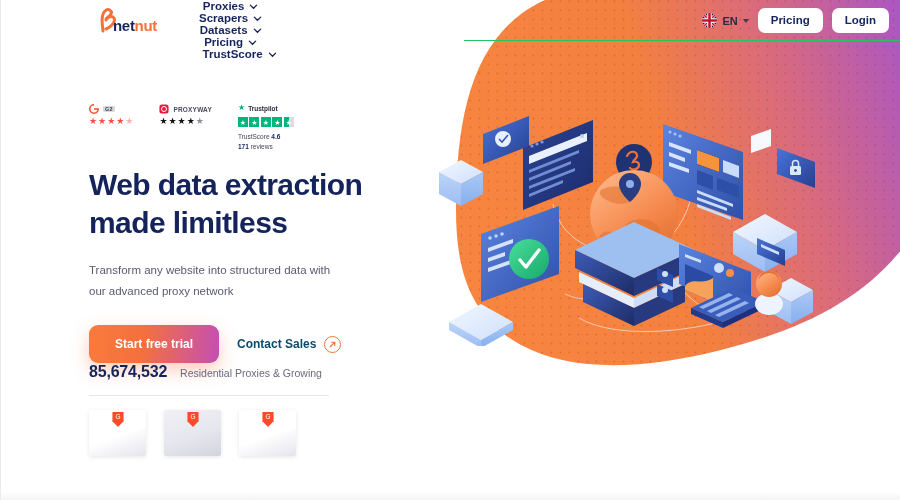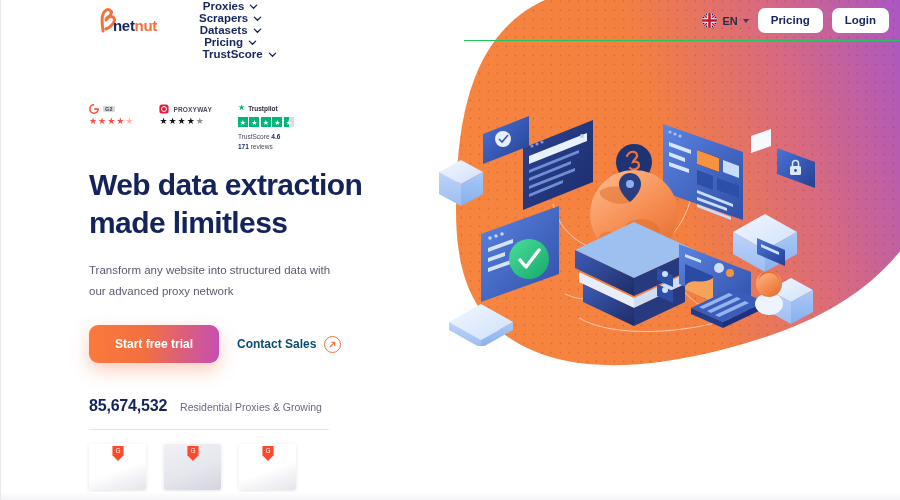--- a/index.html
+++ b/index.html
@@ -84,21 +84,21 @@
   .cta-row { margin-top:23px; display:flex; align-items:center; gap:18px; }
   .btn-trial {
     background:linear-gradient(95deg,#fa7a3c 0%,#f4703f 42%,#c44fb3 100%);
     color:#fff; font-size:12px; font-weight:700; border:none; font-family:inherit;
     padding:12px 26px; border-radius:9px; cursor:pointer;
     box-shadow:0 7px 18px rgba(244,112,63,.35);
   }
   .contact { display:flex; align-items:center; gap:8px; font-size:12px; font-weight:700; color:#0c4a6e; cursor:pointer; }
   .arrow-circ { width:17px; height:17px; border:1.3px solid #f4713a; border-radius:50%; display:flex; align-items:center; justify-content:center; }
 
-  .stat-row { margin-top:34px; display:flex; align-items:baseline; gap:13px; }
+  .stat-row { display:flex; align-items:baseline; gap:13px; }
   .stat-num { font-size:16px; font-weight:700; color:#15235b; letter-spacing:-.2px; }
   .stat-label { font-size:10.5px; color:#6a6a80; }
   .divider { margin-top:14px; width:240px; height:1px; background:#e6e6ee; }
 
   .rated { margin-top:18px; font-size:11.5px; font-weight:700; color:#15235b; }
 
   .g2cards { margin-top:14px; display:flex; gap:18px; }
   .g2card {
     width:57px; height:46px; background:linear-gradient(160deg,#ffffff 0%,#ffffff 55%,#e4e4ec 100%);
     border-radius:2px; position:relative; box-shadow:0 1px 4px rgba(0,0,0,.10);

